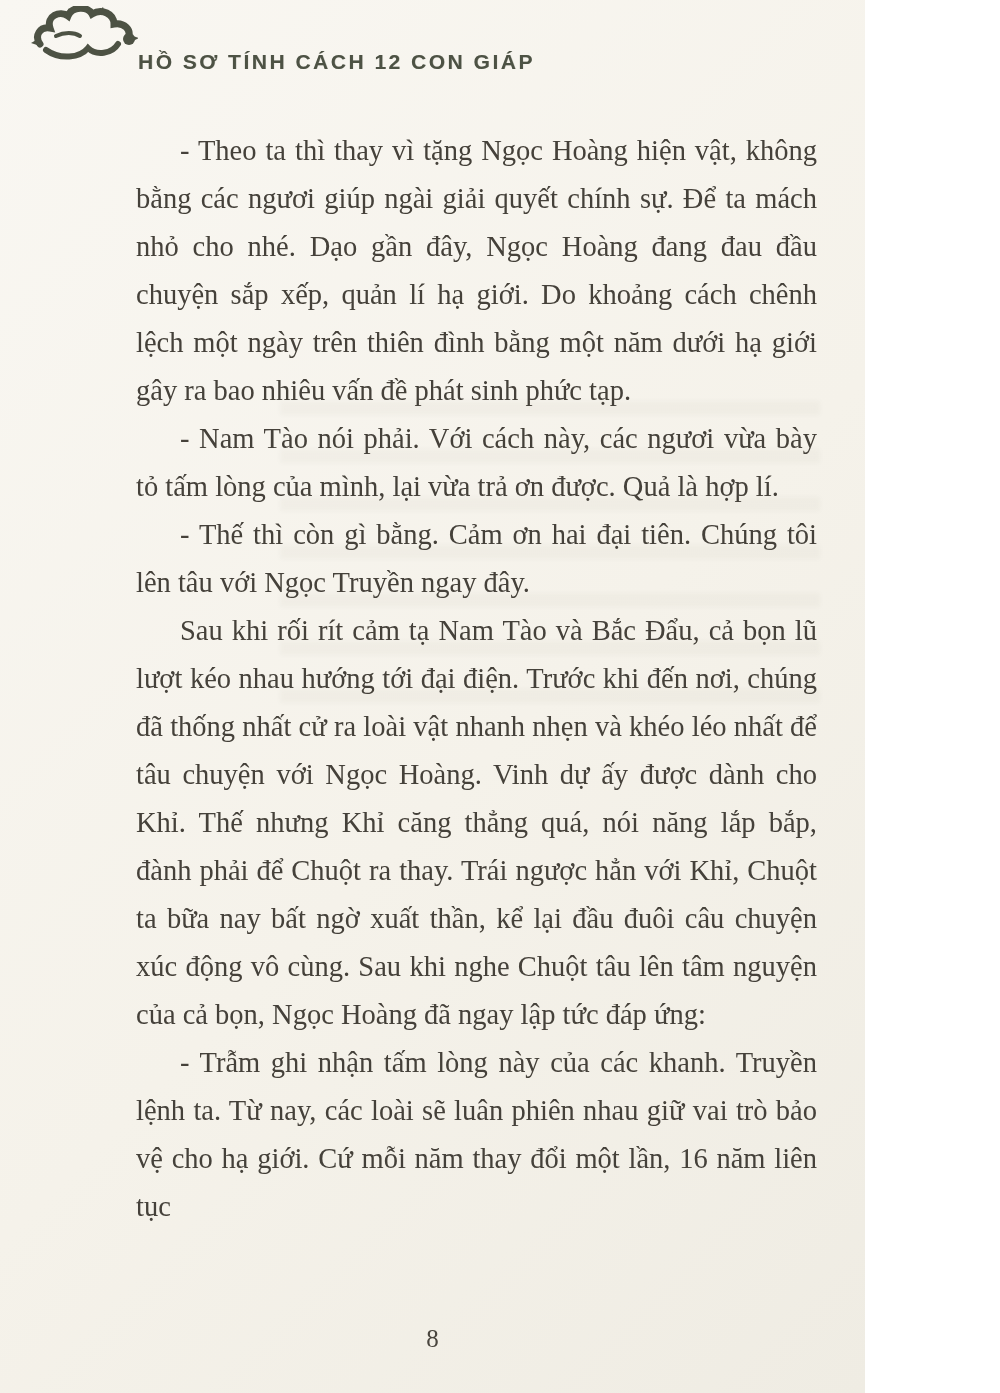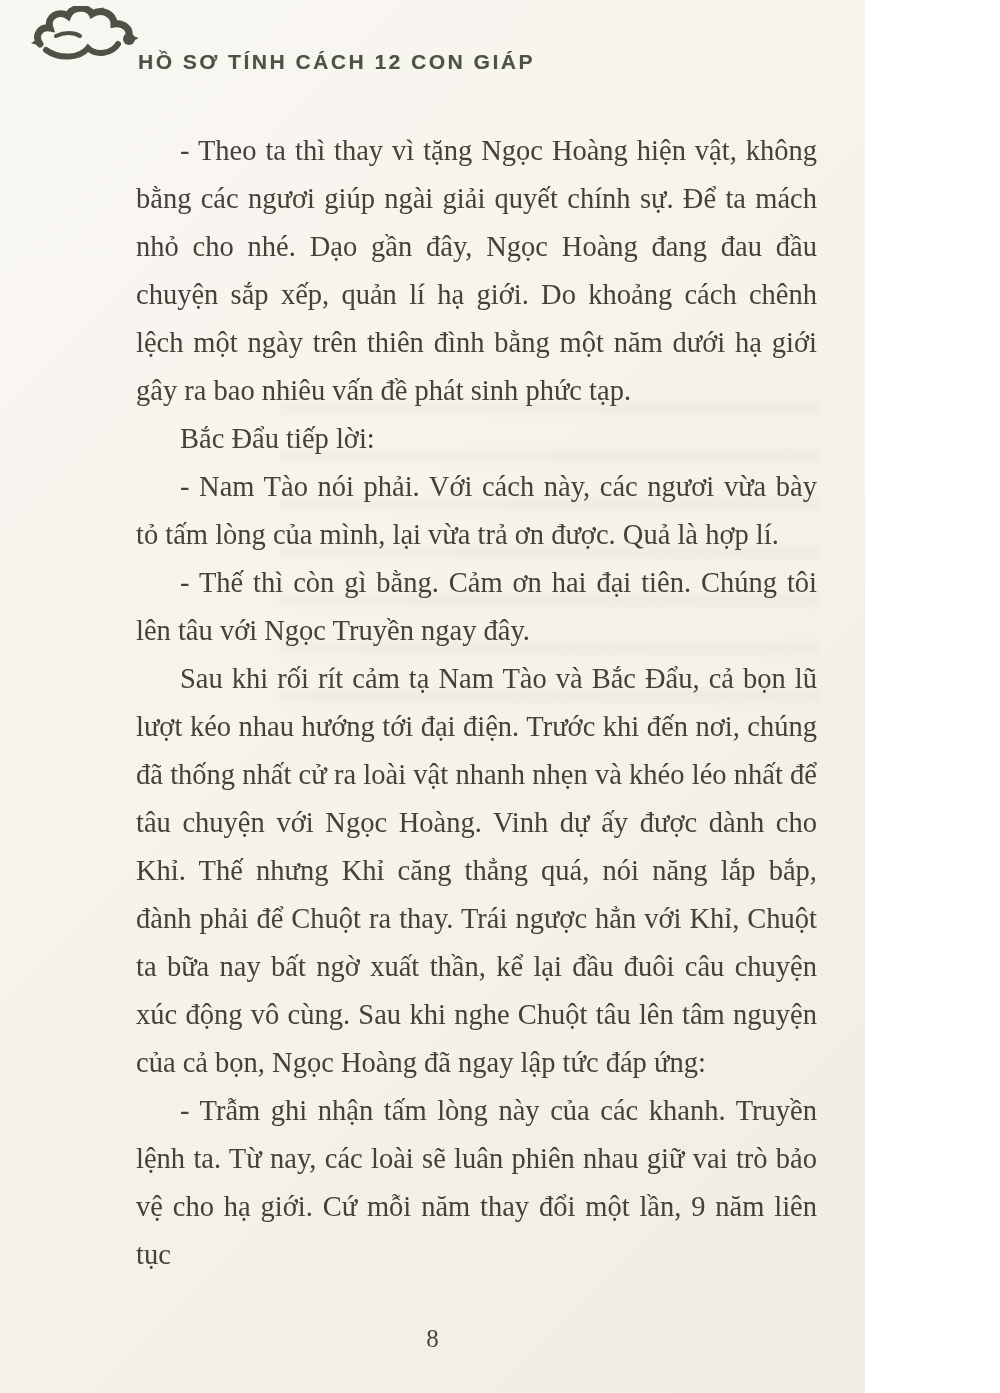--- a/index.html
+++ b/index.html
@@ -76,24 +76,23 @@
       <path d="M10 40 l-9 -3 7 -4 z" fill="#4d5244"></path>
       <path d="M36 9 l3 -7 4 6 z M52 4 l4 -4 3 5 z M68 6 l5 -5 2 6 z" fill="#4d5244"></path>
     </svg>
     <h1 class="book-title">HỒ SƠ TÍNH CÁCH 12 CON GIÁP</h1>
   </header>
 
   <div class="bleed"></div>
 
   <main class="page-body">
     <p class="para">- Theo ta thì thay vì tặng Ngọc Hoàng hiện vật, không bằng các ngươi giúp ngài giải quyết chính sự. Để ta mách nhỏ cho nhé. Dạo gần đây, Ngọc Hoàng đang đau đầu chuyện sắp xếp, quản lí hạ giới. Do khoảng cách chênh lệch một ngày trên thiên đình bằng một năm dưới hạ giới gây ra bao nhiêu vấn đề phát sinh phức tạp.</p>
-    <p class="para">Bắc Đẩu tiếp lời:</p>
     <p class="para">- Nam Tào nói phải. Với cách này, các ngươi vừa bày tỏ tấm lòng của mình, lại vừa trả ơn được. Quả là hợp lí.</p>
     <p class="para">- Thế thì còn gì bằng. Cảm ơn hai đại tiên. Chúng tôi lên tâu với Ngọc Truyền ngay đây.</p>
     <p class="para">Sau khi rối rít cảm tạ Nam Tào và Bắc Đẩu, cả bọn lũ lượt kéo nhau hướng tới đại điện. Trước khi đến nơi, chúng đã thống nhất cử ra loài vật nhanh nhẹn và khéo léo nhất để tâu chuyện với Ngọc Hoàng. Vinh dự ấy được dành cho Khỉ. Thế nhưng Khỉ căng thẳng quá, nói năng lắp bắp, đành phải để Chuột ra thay. Trái ngược hẳn với Khỉ, Chuột ta bữa nay bất ngờ xuất thần, kể lại đầu đuôi câu chuyện xúc động vô cùng. Sau khi nghe Chuột tâu lên tâm nguyện của cả bọn, Ngọc Hoàng đã ngay lập tức đáp ứng:</p>
-    <p class="para">- Trẫm ghi nhận tấm lòng này của các khanh. Truyền lệnh ta. Từ nay, các loài sẽ luân phiên nhau giữ vai trò bảo vệ cho hạ giới. Cứ mỗi năm thay đổi một lần, 9 năm liên tục</p>
+    <p class="para">- Trẫm ghi nhận tấm lòng này của các khanh. Truyền lệnh ta. Từ nay, các loài sẽ luân phiên nhau giữ vai trò bảo vệ cho hạ giới. Cứ mỗi năm thay đổi một lần, 16 năm liên tục</p>
   </main>
 
   <footer class="page-footer">
     <span>8</span>
   </footer>
 
 </div>
 
 </body></html>

